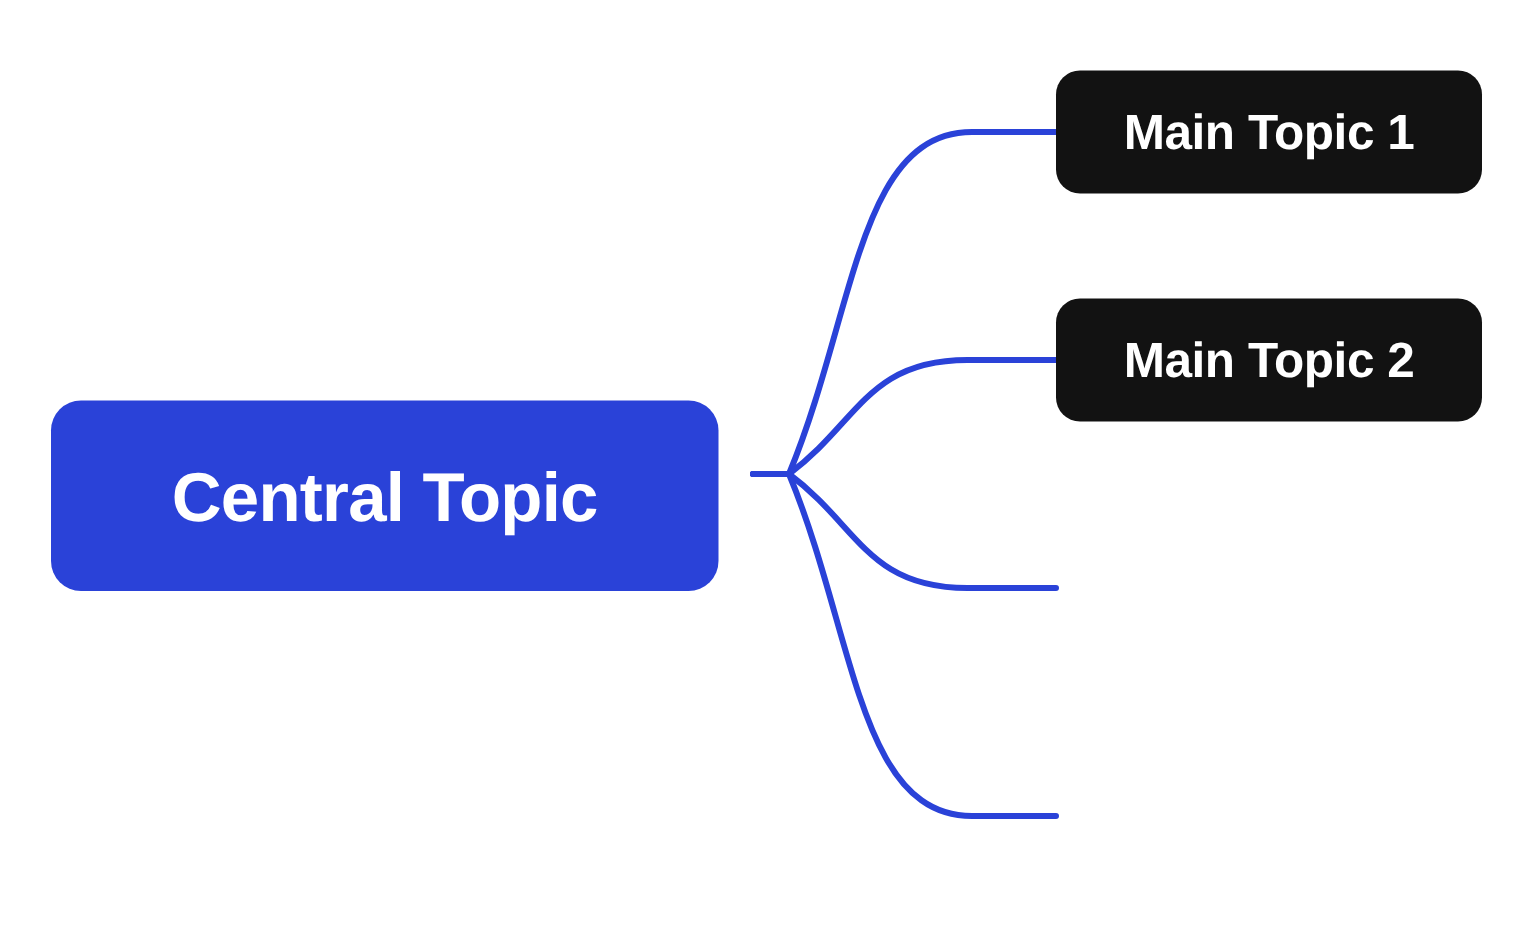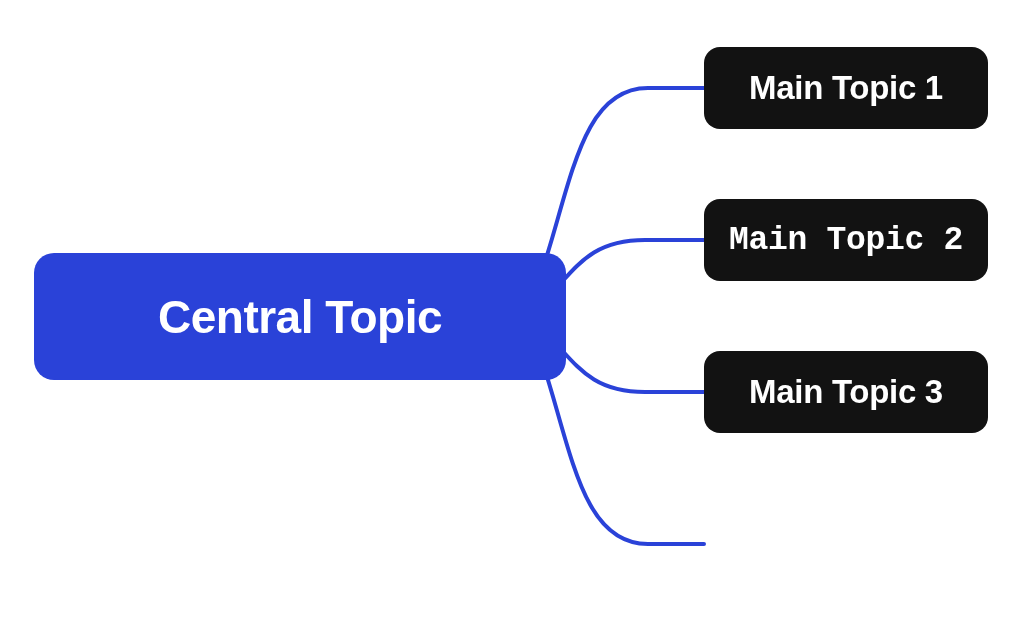--- a/index.html
+++ b/index.html
@@ -40,41 +40,41 @@
     display: flex;
     align-items: center;
     justify-content: center;
     color: var(--node-text);
     text-align: center;
     cursor: pointer;
     user-select: none;
   }
   .node-root {
     left: 34px;
-    top: 253px;
-    width: 532px;
+    top: 267px;
+    width: 445px;
     height: 127px;
     border-radius: 20px;
     background: var(--root-fill);
     font-size: 46px;
     font-weight: 700;
     letter-spacing: -0.5px;
   }
   .node-main {
     left: 704px;
     width: 284px;
     height: 82px;
     border-radius: 16px;
     background: var(--branch-fill);
     font-size: 33px;
     font-weight: 700;
     letter-spacing: -0.3px;
   }
   .node-main-1 { top: 47px; }
-  .node-main-2 { top: 199px; font-family: Liberation Mono, monospace; }
+  .node-main-2 { top: 199px; }
   .node-main-3 { top: 351px; }
   .node-main-4 { top: 503px; }
 </style>
 </head>
 <body>
 
 <div class="canvas">
 
   <svg class="connectors" viewBox="0 0 1022 632" xmlns="http://www.w3.org/2000/svg" aria-hidden="true">
     <path d="M502 316 H526 C570 210, 572 88, 648 88 H704"></path>
@@ -88,18 +88,15 @@
   </div>
 
   <div class="node node-main node-main-1">
     <span>Main Topic 1</span>
   </div>
 
   <div class="node node-main node-main-2">
     <span>Main Topic 2</span>
   </div>
 
-  <div class="node node-main node-main-3">
-    <span>Main Topic 3</span>
-  </div>
 
 
 </div>
 
 </body></html>

